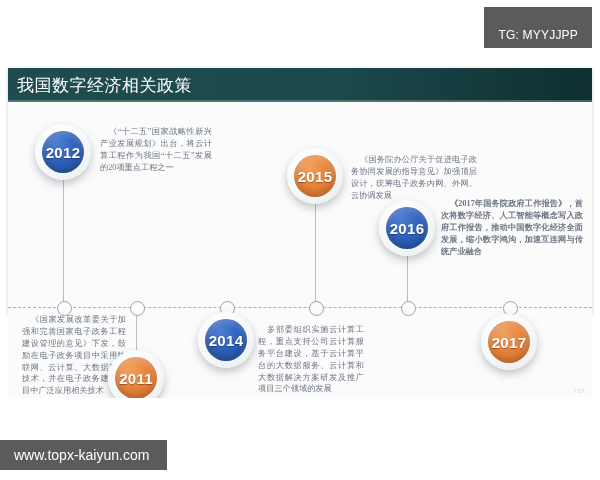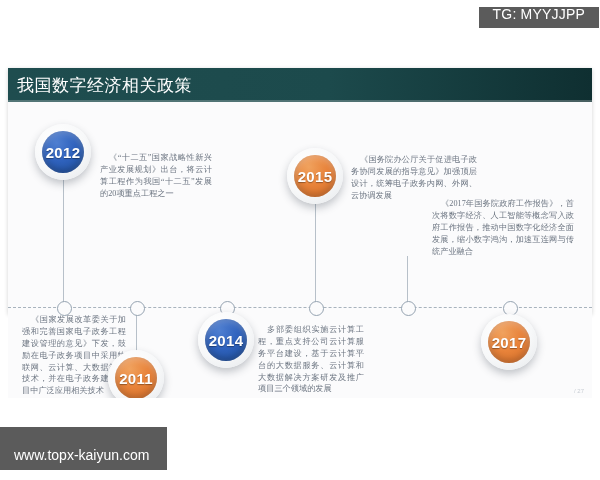--- a/index.html
+++ b/index.html
@@ -12,41 +12,41 @@
     background: #ffffff;
     font-family: "Liberation Serif", "DejaVu Serif", serif;
     overflow: hidden;
     position: relative;
   }
 
   
   .tg-badge {
     position: absolute;
     top: 7px;
-    right: 1px;
+    right: 8px;
     background: #5b5b5b;
     color: #ffffff;
     font-family: "Liberation Sans", sans-serif;
-    font-size: 14px;
+    font-size: 12px;
     letter-spacing: 0.2px;
-    padding: 0 14px 7px 14px;
+    padding: 22px 14px 7px 14px;
     line-height: 1;
     z-index: 40;
   }
 
   
   .url-badge {
     position: absolute;
     left: 0px;
     bottom: 10px;
     background: #5b5b5b;
     color: #ffffff;
     font-family: "Liberation Sans", sans-serif;
     font-size: 14px;
-    padding: 21px 18px 8px 14px;
+    padding: 8px 18px 8px 14px;
     line-height: 1;
     z-index: 40;
   }
 
   
   .slide {
     position: absolute;
     left: 8px;
     top: 68px;
     width: 584px;
@@ -204,38 +204,41 @@
     <div class="stem" style="left:55px;  top:78px;  height:122px;"></div>
     <div class="stem" style="left:128px; top:206px; height:44px;"></div>
     <div class="stem" style="left:218px; top:206px; height:4px;"></div>
     <div class="stem" style="left:307px; top:102px; height:98px;"></div>
     <div class="stem" style="left:399px; top:154px; height:46px;"></div>
     <div class="stem" style="left:501px; top:206px; height:8px;"></div>
 
     <div class="bubble" style="left:27px; top:22px;">
       <div class="inner blue">2012</div>
     </div>
-    <div class="note" style="left:92px; top:24px; width:112px;margin-top:26px;">《“十二五”国家战略性新兴产业发展规划》出台，将云计算工程作为我国“十二五”发展的20项重点工程之一</div>
+    <div class="note" style="left:92px; top:24px; width:112px;">《“十二五”国家战略性新兴产业发展规划》出台，将云计算工程作为我国“十二五”发展的20项重点工程之一</div>
 
     <div class="note" style="left:14px; top:212px; width:104px;">《国家发展改革委关于加强和完善国家电子政务工程建设管理的意见》下发，鼓励在电子政务项目中采用物联网、云计算、大数据等新技术，并在电子政务建设项目中广泛应用相关技术</div>
     <div class="bubble" style="left:100px; top:248px;">
       <div class="inner orange">2011</div>
     </div>
 
     <div class="bubble" style="left:190px; top:210px;">
       <div class="inner blue">2014</div>
     </div>
     <div class="note" style="left:250px; top:222px; width:106px;">多部委组织实施云计算工程，重点支持公司云计算服务平台建设，基于云计算平台的大数据服务、云计算和大数据解决方案研发及推广项目三个领域的发展</div>
 
     <div class="bubble" style="left:279px; top:46px;">
       <div class="inner orange">2015</div>
     </div>
     <div class="note" style="left:343px; top:38px; width:126px;margin-top:14px;">《国务院办公厅关于促进电子政务协同发展的指导意见》加强顶层设计，统筹电子政务内网、外网、云协调发展</div>
 
-    <div class="note" style="left:424px; top:96px; width:142px;">《2017年国务院政府工作报告》，首次将数字经济、人工智能等概念写入政府工作报告，推动中国数字化经济全面发展，缩小数字鸿沟，加速互连网与传统产业融合</div>
+    <div class="bubble" style="left:371px; top:98px;">
+      <div class="inner blue">2016</div>
+    </div>
+    <div class="note" style="left:433px; top:96px; width:142px;font-weight:bold;">《2017年国务院政府工作报告》，首次将数字经济、人工智能等概念写入政府工作报告，推动中国数字化经济全面发展，缩小数字鸿沟，加速互连网与传统产业融合</div>
 
     <div class="bubble" style="left:473px; top:212px;">
       <div class="inner orange">2017</div>
     </div>
 
     <div class="page-num">/ 27</div>
   </div>
 </div>
 
 <div class="url-badge">www.topx-kaiyun.com</div>

